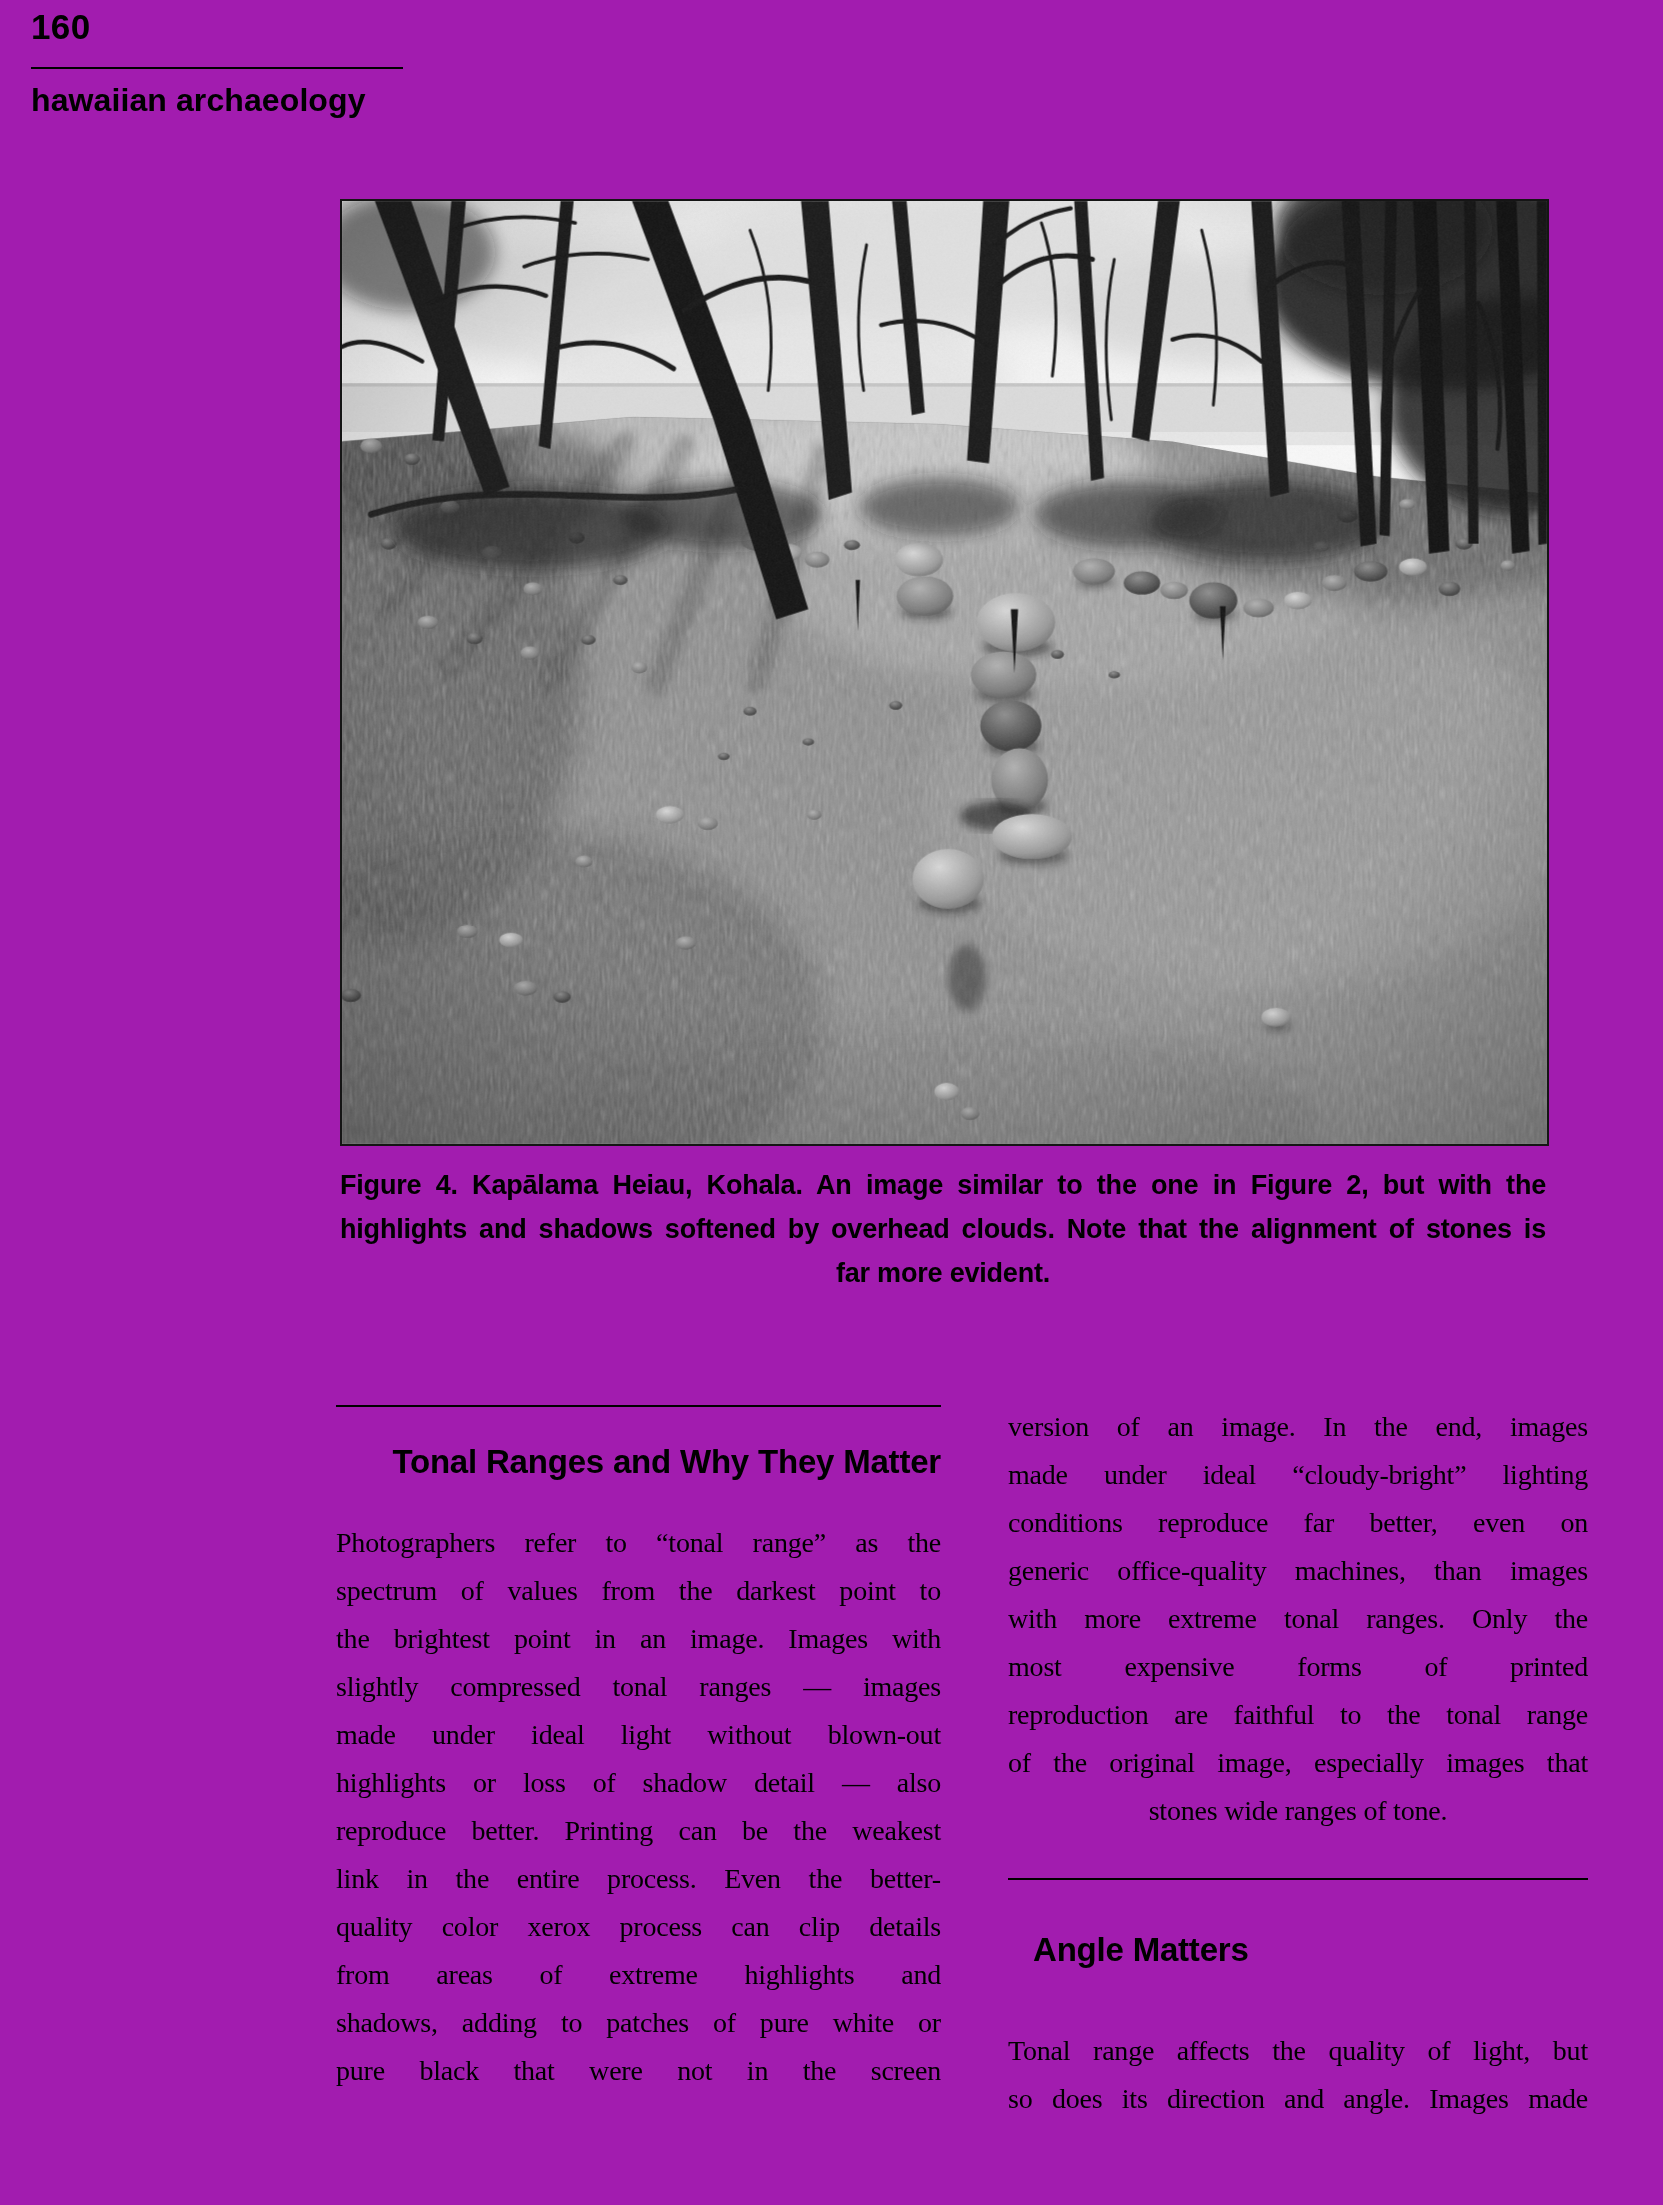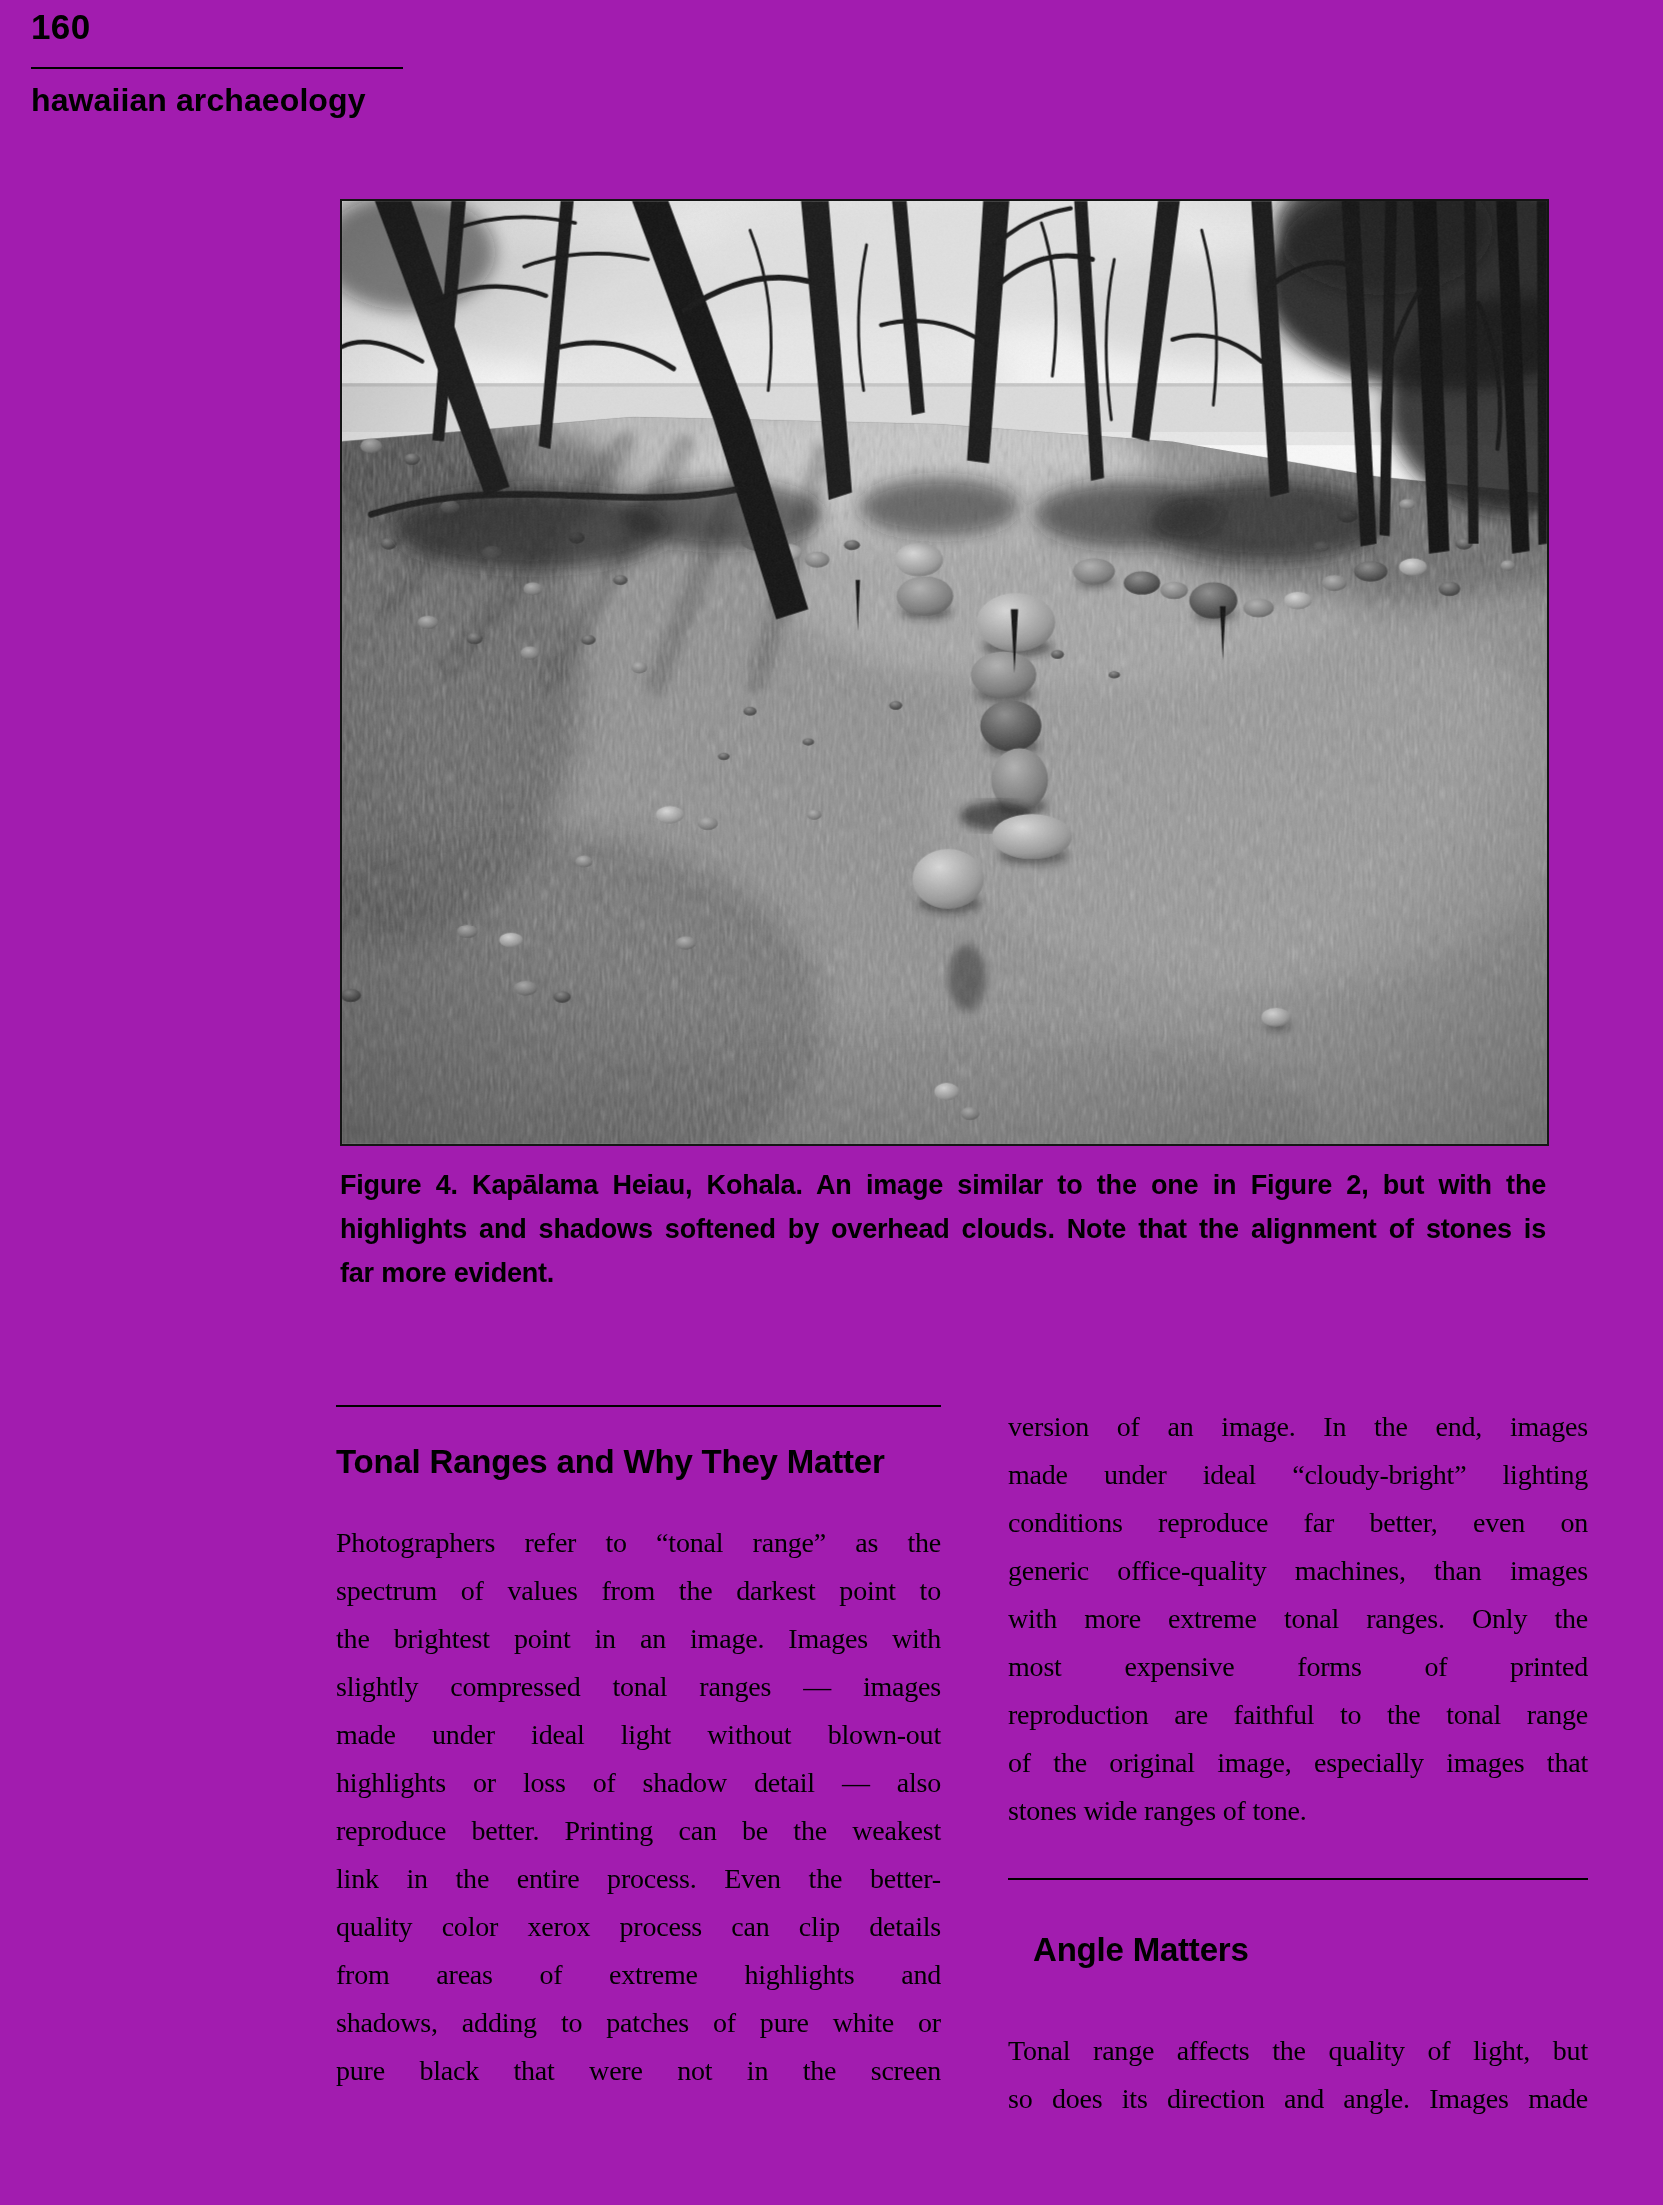--- a/index.html
+++ b/index.html
@@ -13,28 +13,28 @@
   
   #photo-frame{left:340px;top:199px;width:1205px;height:943px;border:2.2px solid #151515;background:#e9e9e9;}
   #photo-frame svg{display:block;width:1205px;height:943px;}
   
   #figure-caption{left:340px;top:1163px;width:1206px;font-size:27px;line-height:44px;
                   font-weight:bold;letter-spacing:-0.2px;}
   .sec-rule{position:absolute;height:0;border-top:2.2px solid #000;}
   #left-rule{left:336px;top:1405px;width:605px;}
   #right-rule{left:1008px;top:1878px;width:580px;}
   .sec-heading{position:absolute;font-size:33px;font-weight:bold;letter-spacing:-0.2px;}
-  #left-heading{left:336px;top:1443px;width:605px;}
+  #left-heading{left:336px;top:1443px;width:605px;text-align:right;}
   #right-heading{left:1033px;top:1910px;width:580px;margin-top:21px;}
   .bodytext{position:absolute;font-family:"Liberation Serif",serif;font-size:28px;
             line-height:48px;letter-spacing:-0.2px;}
   #left-body{left:336px;top:1519px;width:605px;}
   #right-para1{left:1008px;top:1403px;width:580px;}
   #right-para2{left:1008px;top:1987px;width:580px;margin-top:40px;}
-  .tline{text-align:left;white-space:nowrap;}
+  .tline{text-align:center;white-space:nowrap;}
   .tline.just{text-align:justify;text-align-last:justify;white-space:normal;
               word-spacing:.05em;}
   #figure-caption .tline{white-space:normal;}
 </style>
 </head>
 <body>
 
 <div id="page">
 
   <div class="abs" id="page-number">160</div>

